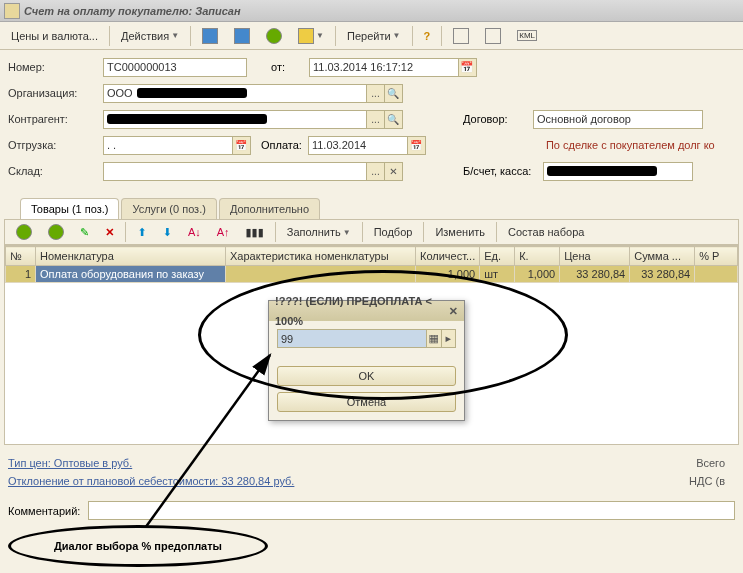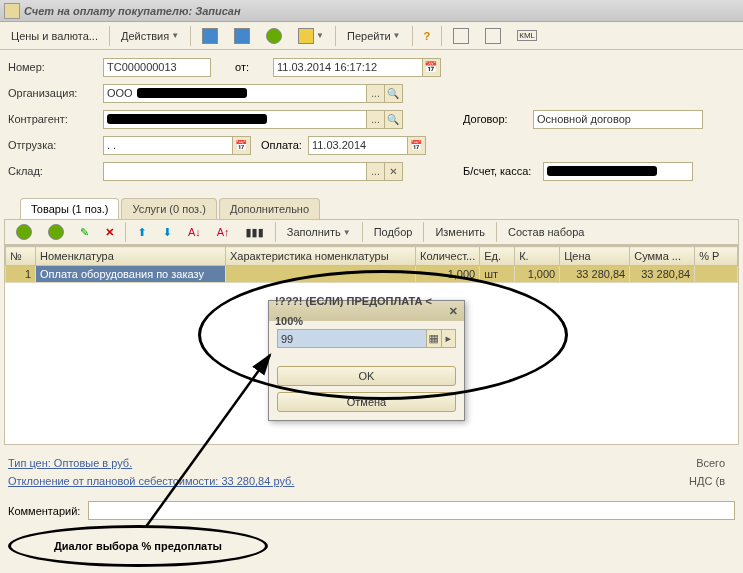--- a/index.html
+++ b/index.html
@@ -100,21 +100,21 @@
       <span class="icon-sq"></span>
     </button>
   <button class="tb-btn">
       <span style="font-size:8px;border:1px solid #888;padding:0 1px">КМL</span>
     </button>
 </div>
 
 <div class="form-area">
   <div class="form-row">
     <span class="form-label">Номер:</span>
-    <input class="input" style="width: 108px;" value="ТС000000013">
+    <input class="input" style="width: 144px;" value="ТС000000013">
     <span style="margin:0 24px">от:</span>
     <input class="input" style="width: 150px;" value="11.03.2014 16:17:12">
     <button class="input-btn">
         <span>📅</span>
       </button>
   </div>
   <div class="form-row">
     <span class="form-label">Организация:</span>
     <div style="display:flex;width:300px">
       <div class="input" style="flex:1;display:flex;align-items:center;gap:4px">
@@ -137,20 +137,21 @@
     <span style="width:70px;margin-left:60px">Договор:</span>
     <input class="input" style="width: 170px;" value="Основной договор">
   </div>
   <div class="form-row">
     <span class="form-label">Отгрузка:</span>
     <input class="input" style="width: 130px;" value=". .">
     <button class="input-btn">📅</button>
     <span style="margin:0 6px 0 10px">Оплата:</span>
     <input class="input" style="width: 100px;" value="11.03.2014">
     <button class="input-btn">📅</button>
+    <span class="red-text" style="margin-left:120px">По сделке с покупателем долг ко</span>
   </div>
   <div class="form-row">
     <span class="form-label">Склад:</span>
     <div style="display:flex;width:300px">
       <input class="input" style="flex: 1 1 0%;">
       <button class="input-btn">...</button>
       <button class="input-btn">✕</button>
     </div>
     <span style="width:80px;margin-left:60px">Б/счет, касса:</span>
     <div class="input" style="width:150px;display:flex;align-items:center">

